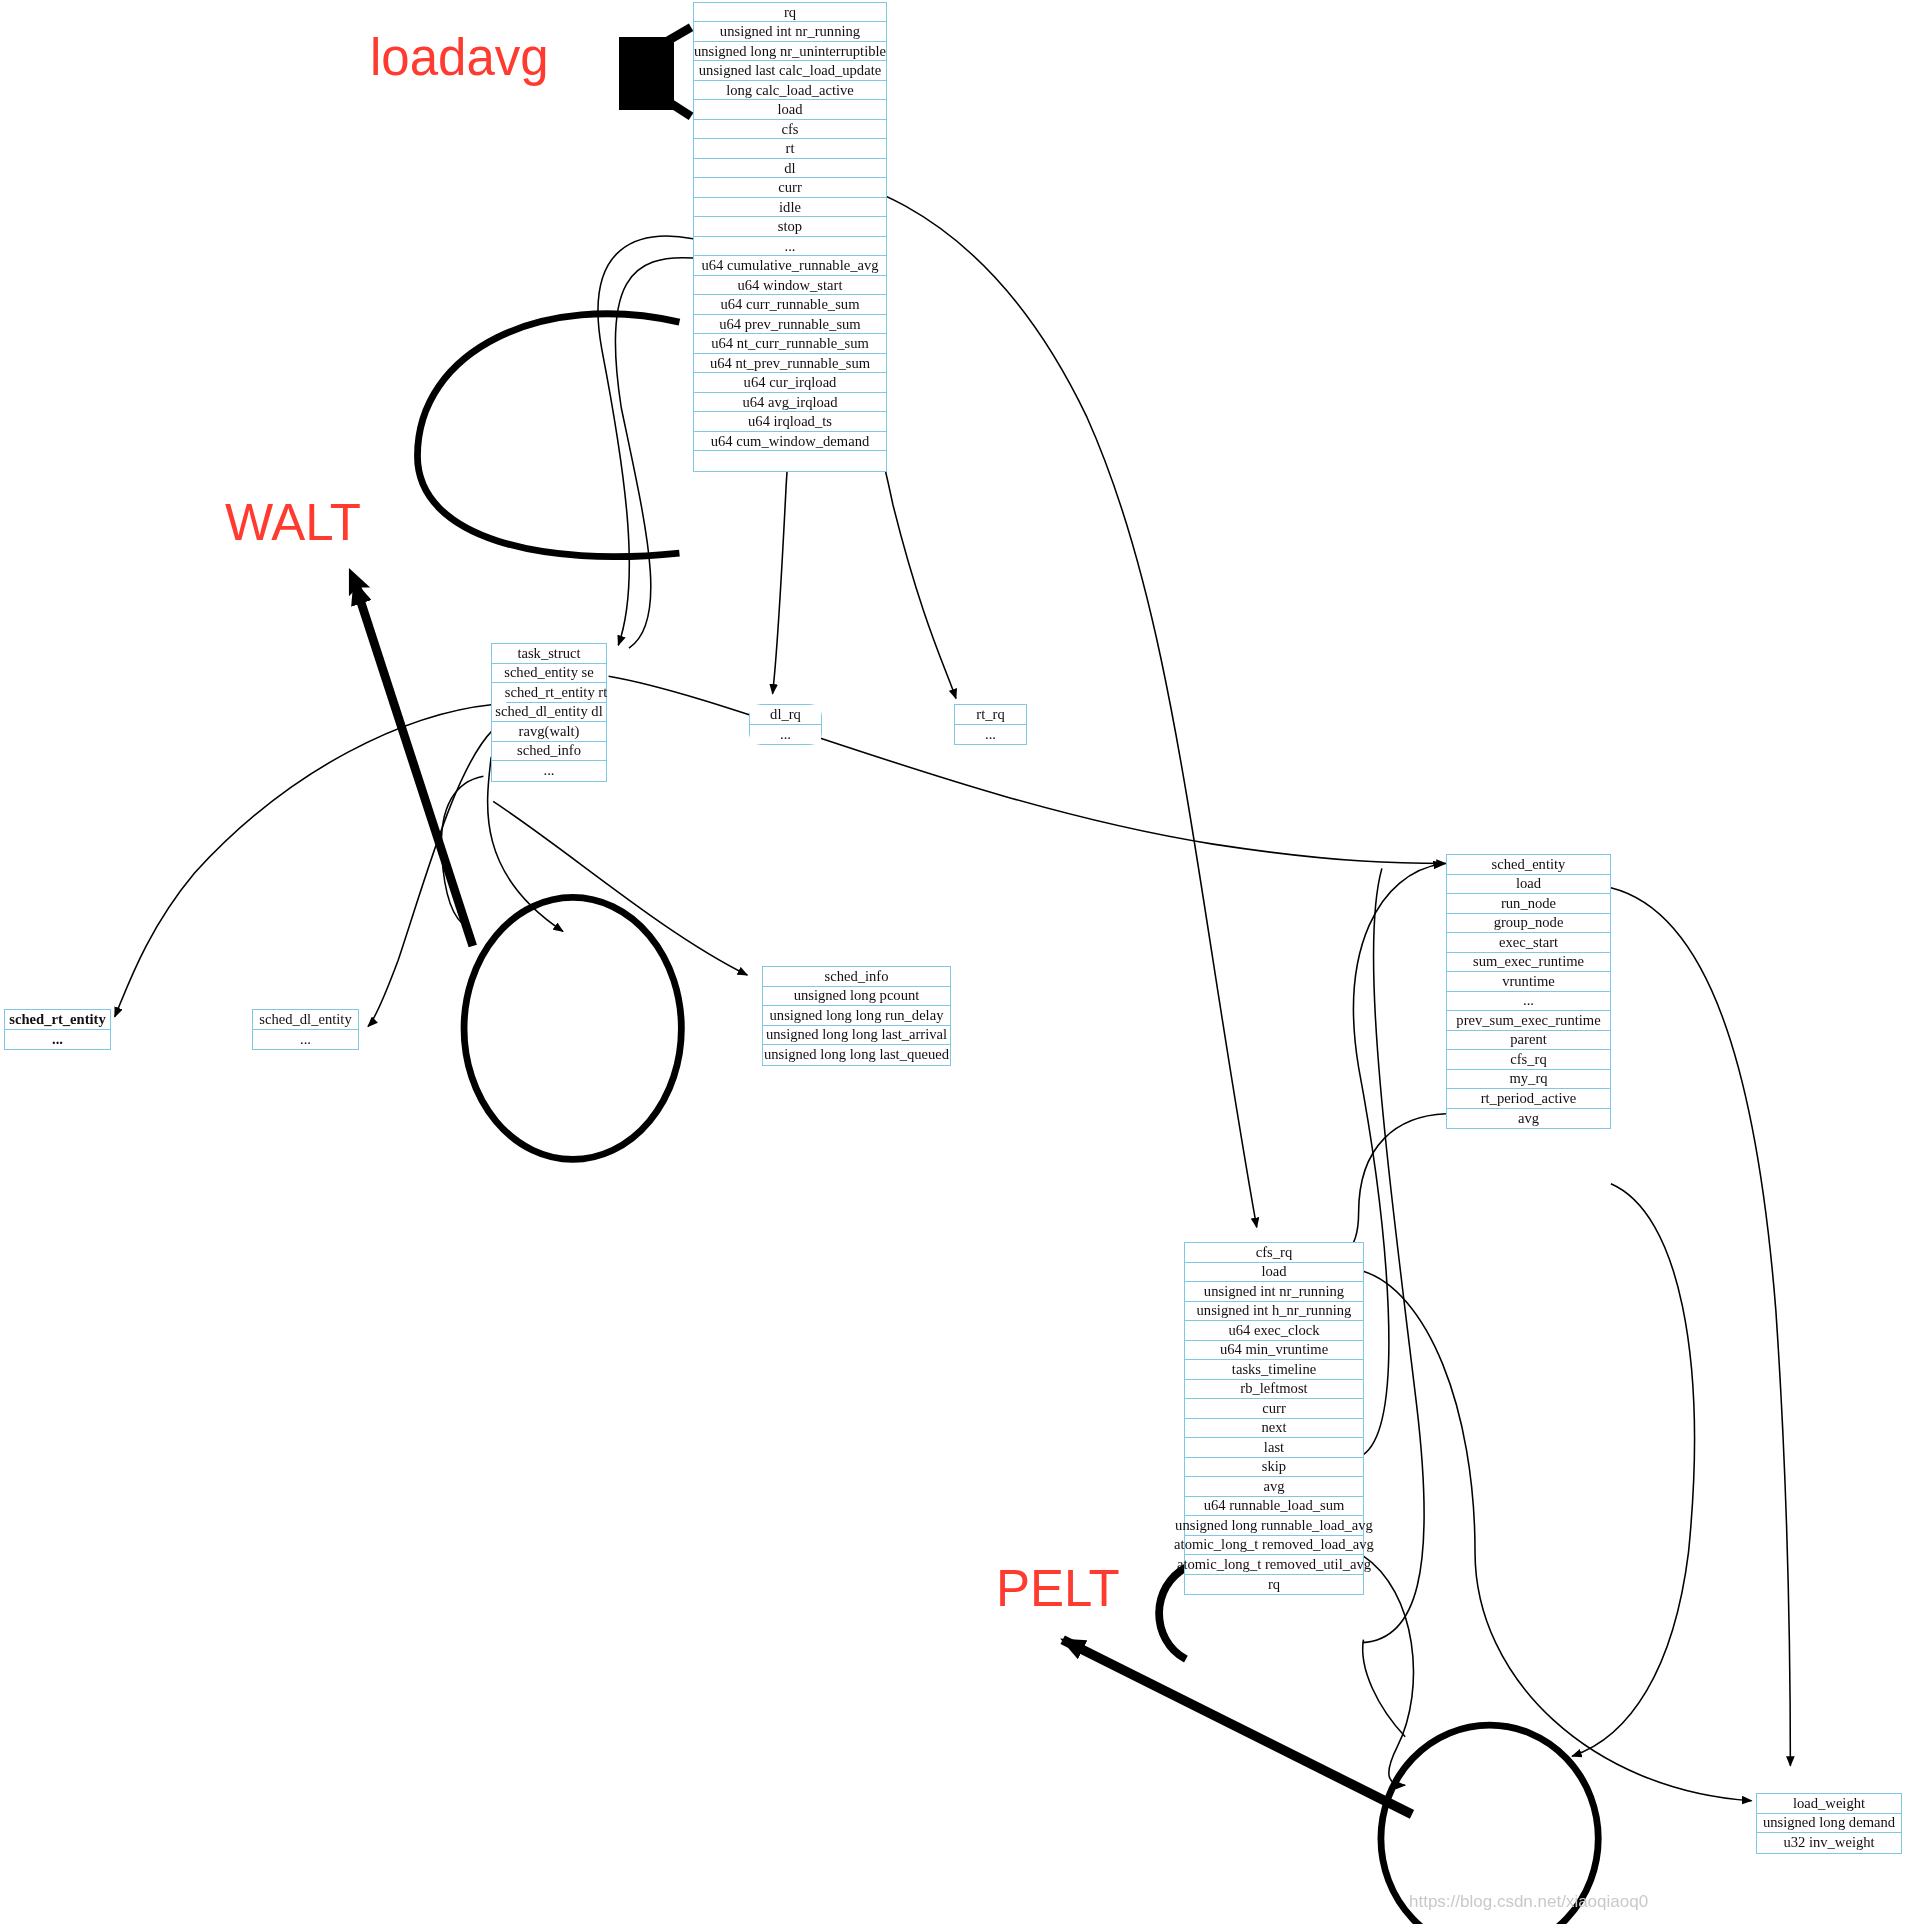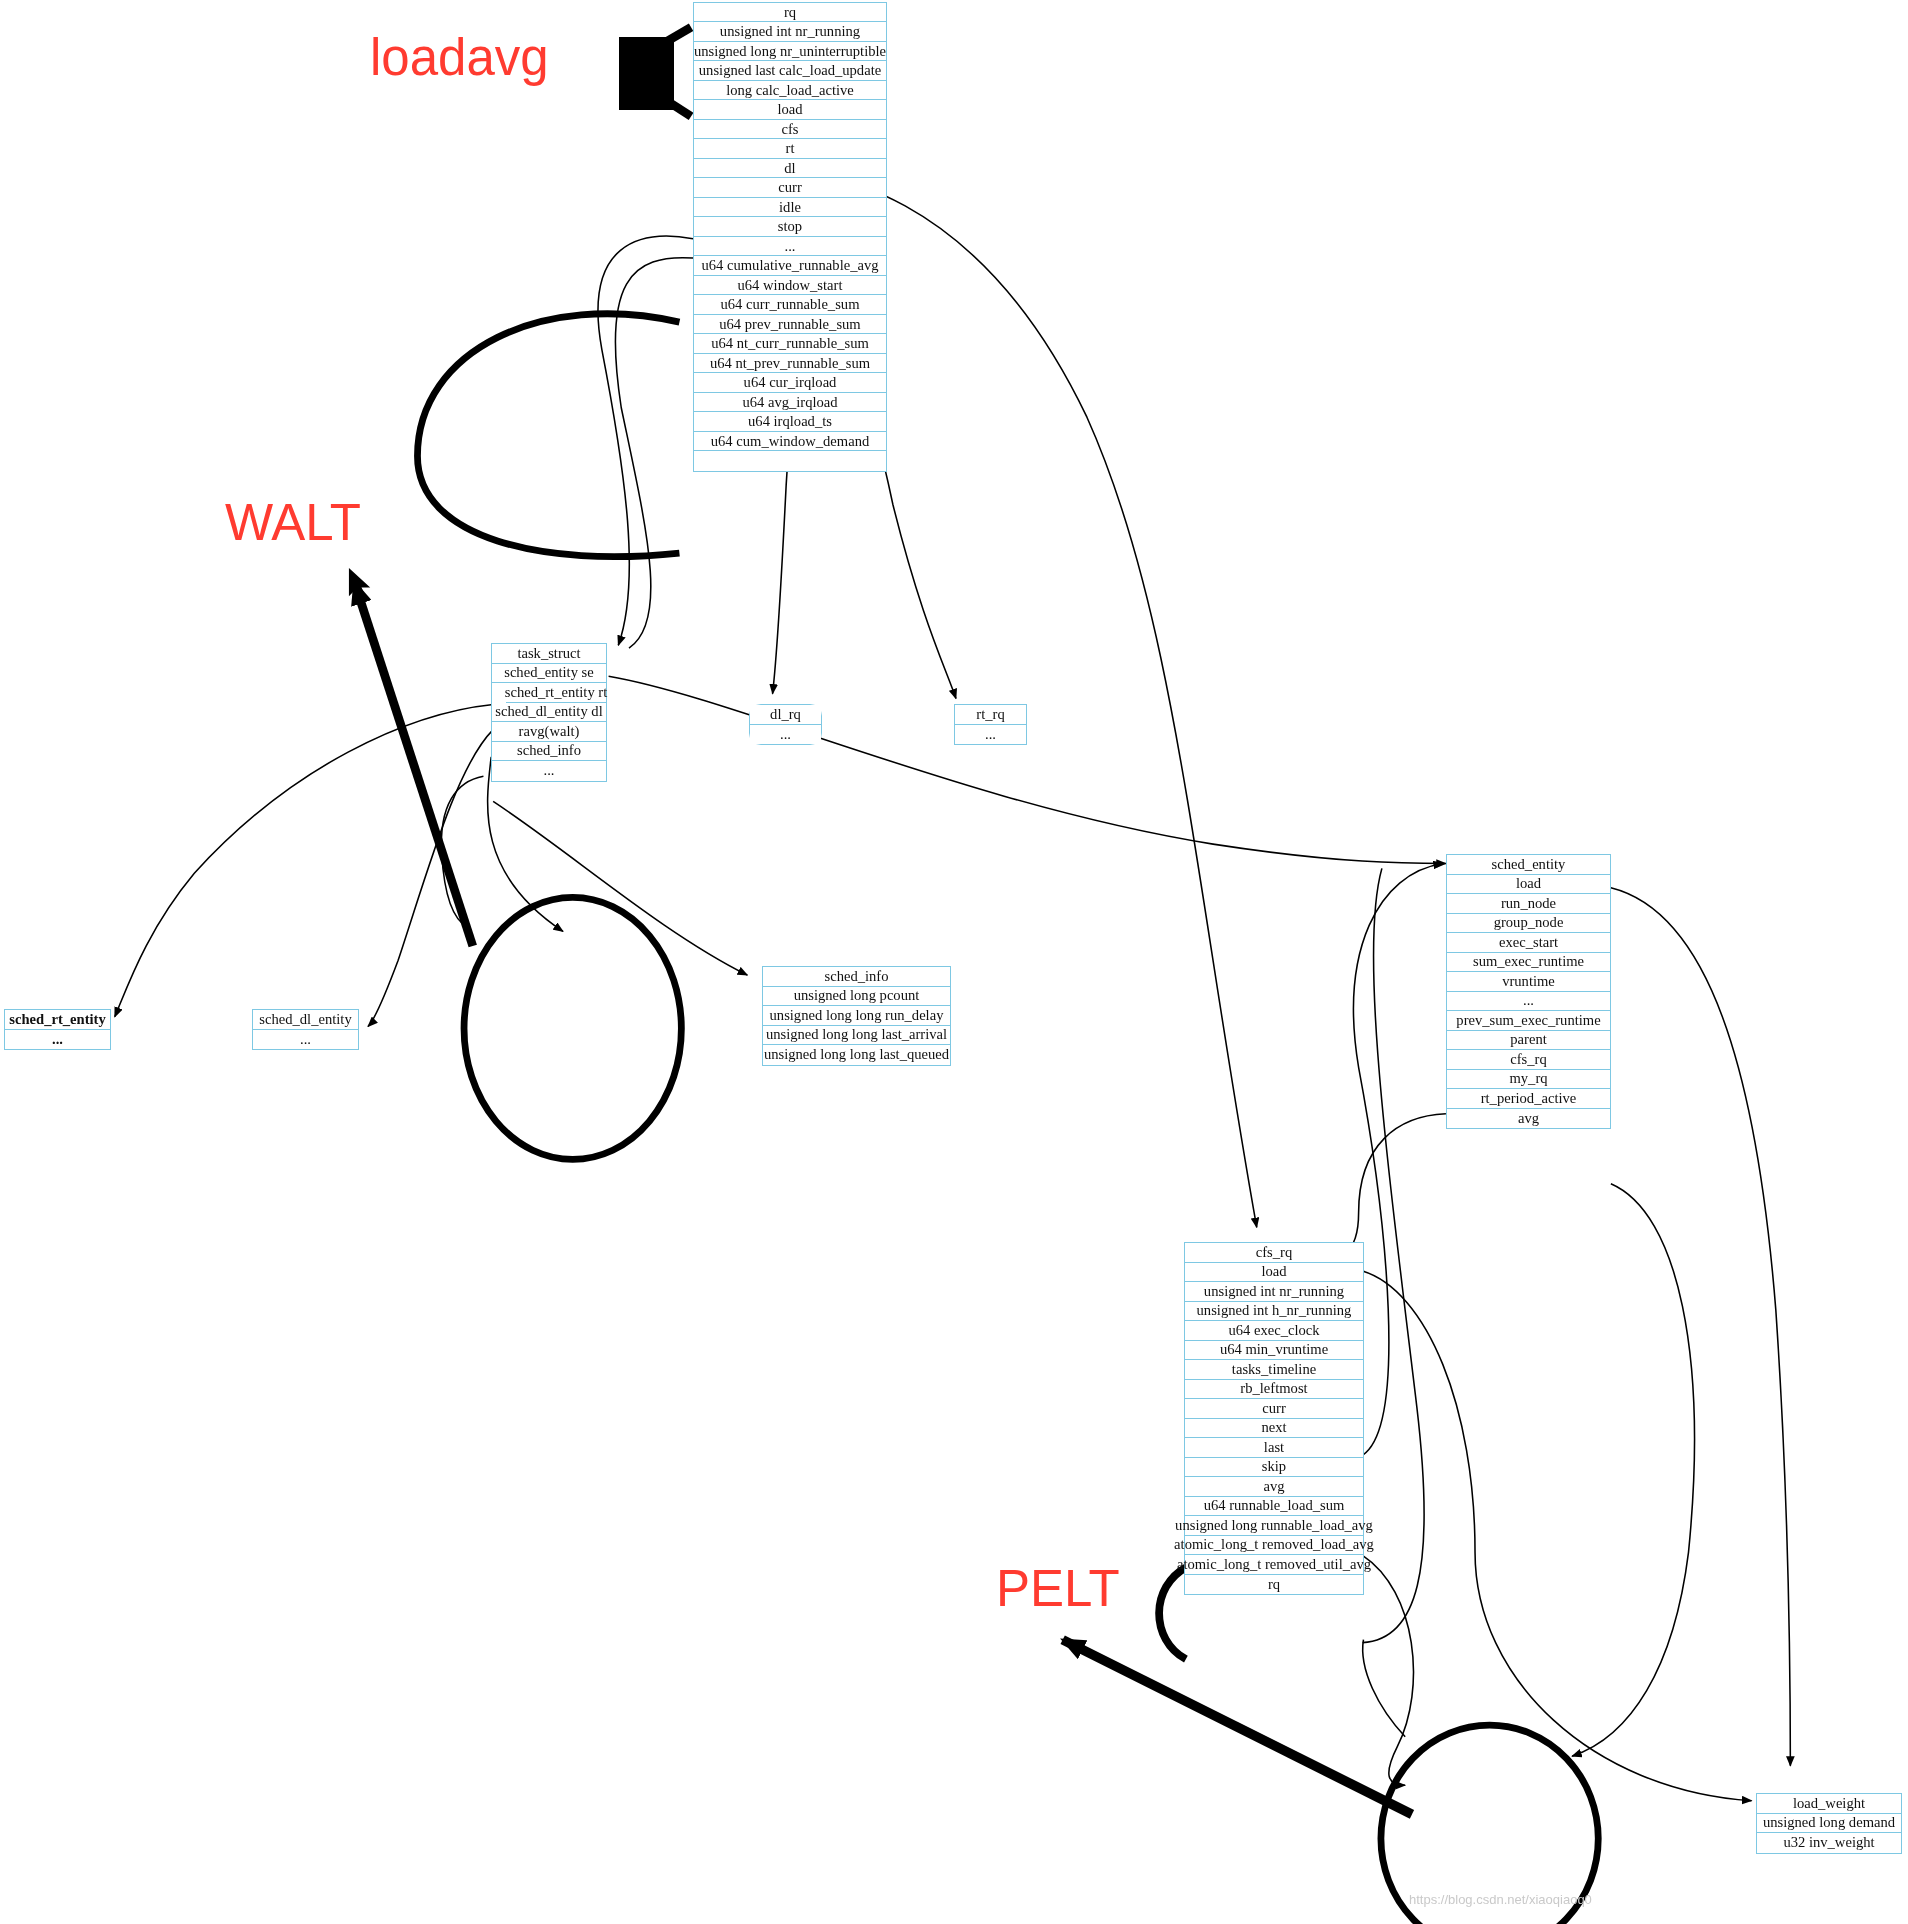--- a/index.html
+++ b/index.html
@@ -36,21 +36,21 @@
     font-family:"Liberation Sans", sans-serif;
     font-size:51px;
     line-height:1;
     z-index:8;
     white-space:nowrap;
   }
   .watermark{
     position:absolute;
     color:#c9c9c9;
     font-family:"Liberation Sans", sans-serif;
-    font-size:13px;
+    font-size:17px;
     z-index:9;
     white-space:nowrap;
   }
   .blackbox{
     position:absolute;
     background:#000000;
     z-index:7;
   }
   .cursor{
     position:absolute;z-index:9;

